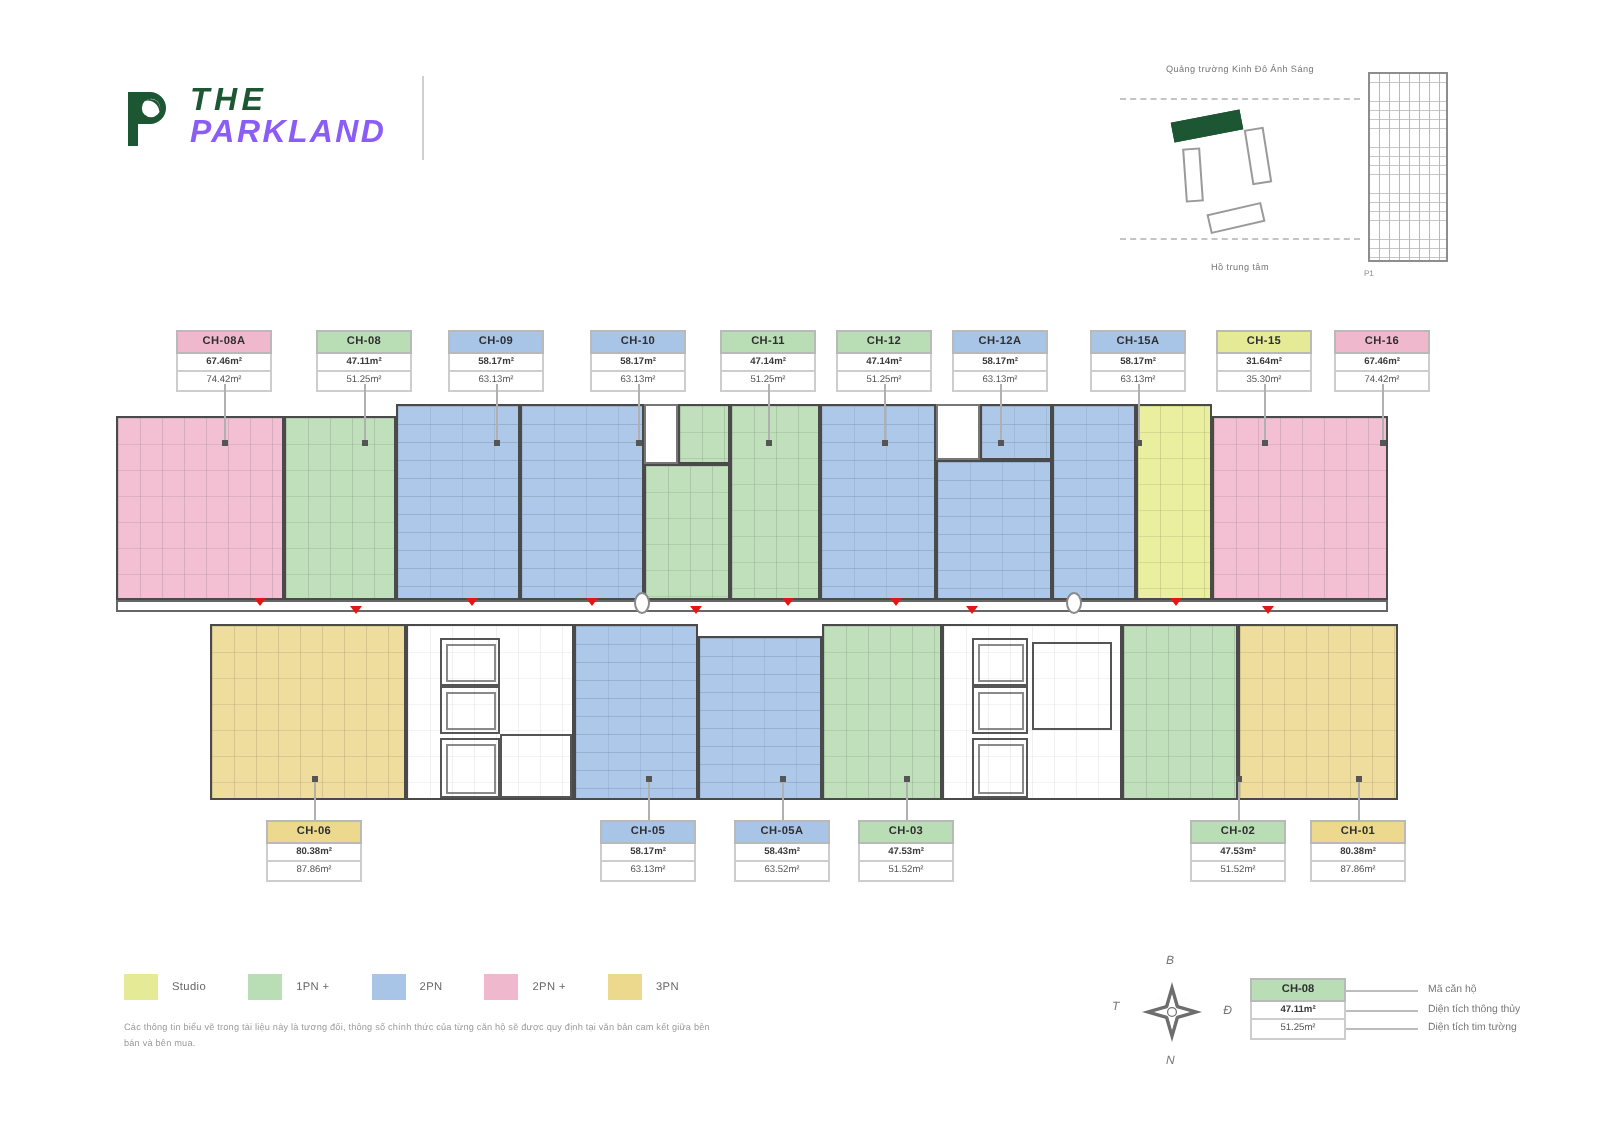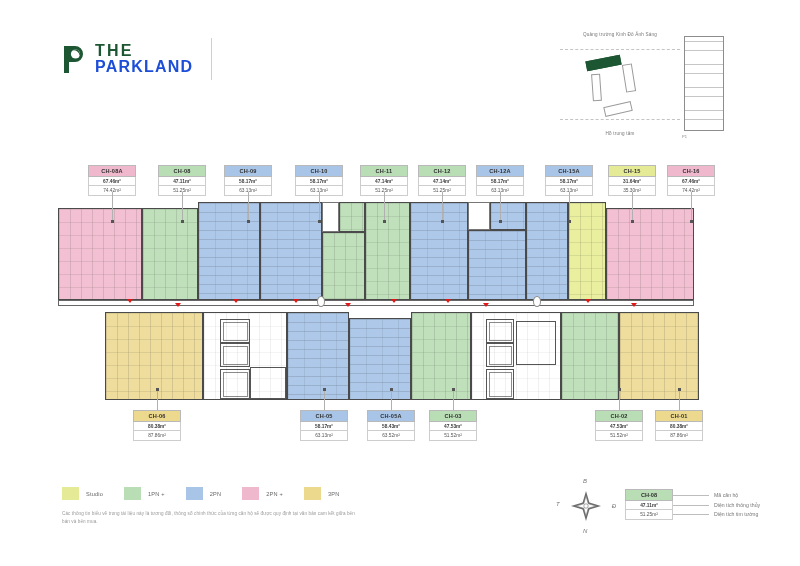--- a/index.html
+++ b/index.html
@@ -7,23 +7,23 @@
     width:800px;height:566px;background:#ffffff;
     font-family:"Liberation Sans", sans-serif;
     color:#333;overflow:hidden;position:relative;
   }
   .page{position:relative;width:800px;height:566px;}
 
   
   .header{position:absolute;left:62px;top:38px;display:flex;align-items:center;}
   .logo-wrap{display:flex;align-items:center;gap:7px;}
   .logo-mark{width:26px;height:30px;position:relative;}
-  .logo-text{line-height:1.02;}
+  .logo-text{line-height:1.02;font-style:italic;}
   .logo-text .l1{font-size:16px;font-weight:bold;letter-spacing:2.2px;color:#1d5632;}
-  .logo-text .l2{font-size:16px;font-weight:bold;letter-spacing:1.2px;color:#1d4ed8;}
+  .logo-text .l2{font-size:16px;font-weight:bold;letter-spacing:1.2px;color:#8b5cf6;}
   .hdr-div{width:1px;height:42px;background:#cfcfcf;margin:0 18px;}
   .hdr-txt .sub{font-size:12.5px;color:#444;letter-spacing:.2px;margin-bottom:3px;}
   .hdr-txt .title{font-size:21px;font-weight:bold;color:#1a1a1a;letter-spacing:.2px;}
 
   
   .siteplan{position:absolute;left:556px;top:32px;width:128px;height:104px;}
   .siteplan .cap{position:absolute;width:100%;text-align:center;font-size:4.6px;color:#777;letter-spacing:.2px;}
   .siteplan .cap.top{top:0px;}
   .siteplan .cap.bot{bottom:0px;}
   .dashline{position:absolute;left:4px;right:4px;height:0;border-top:1px dashed #c4c4c4;}

